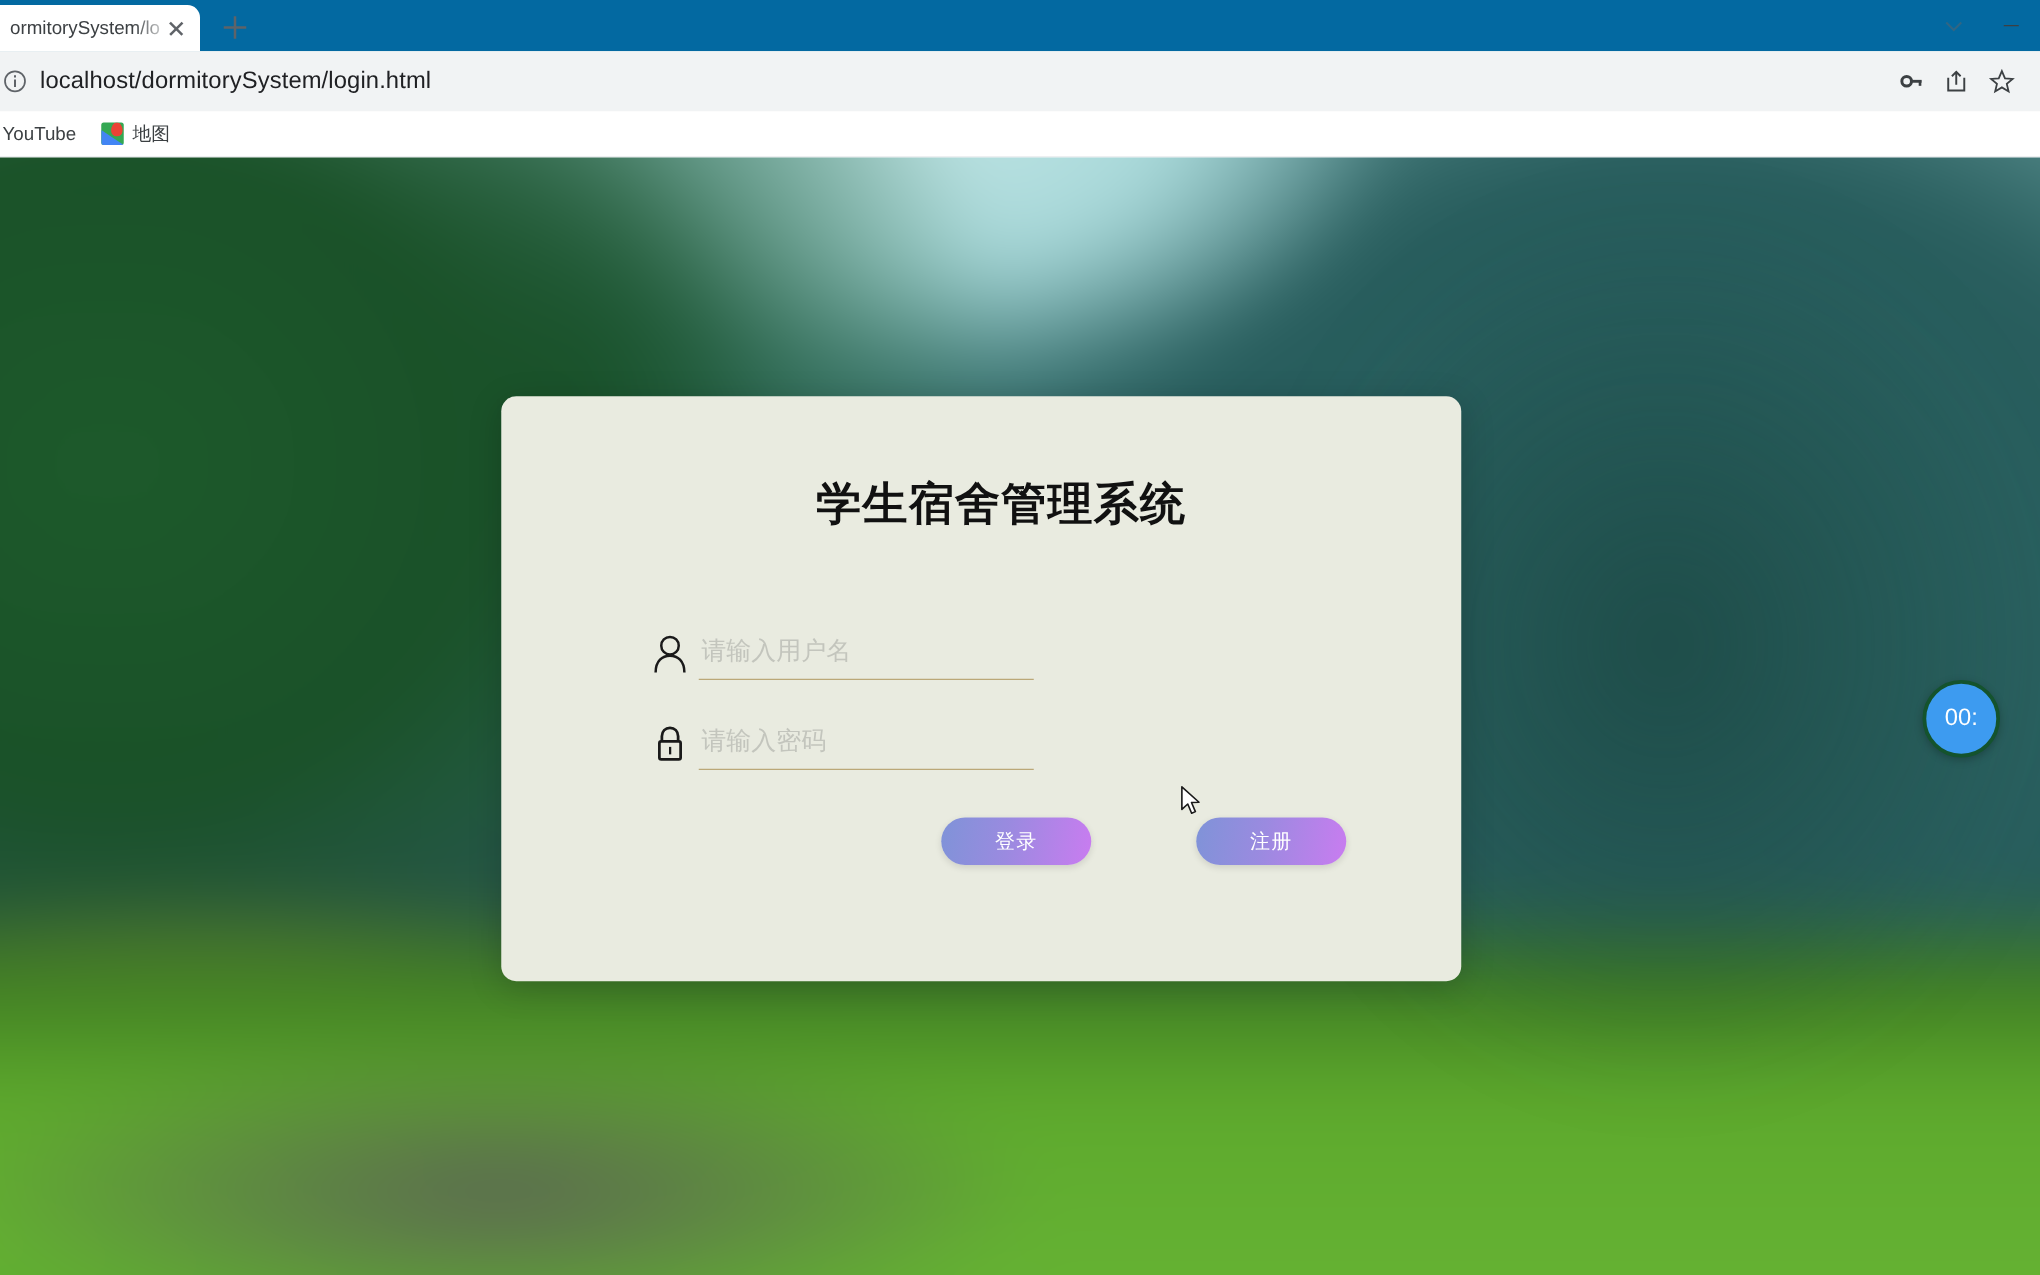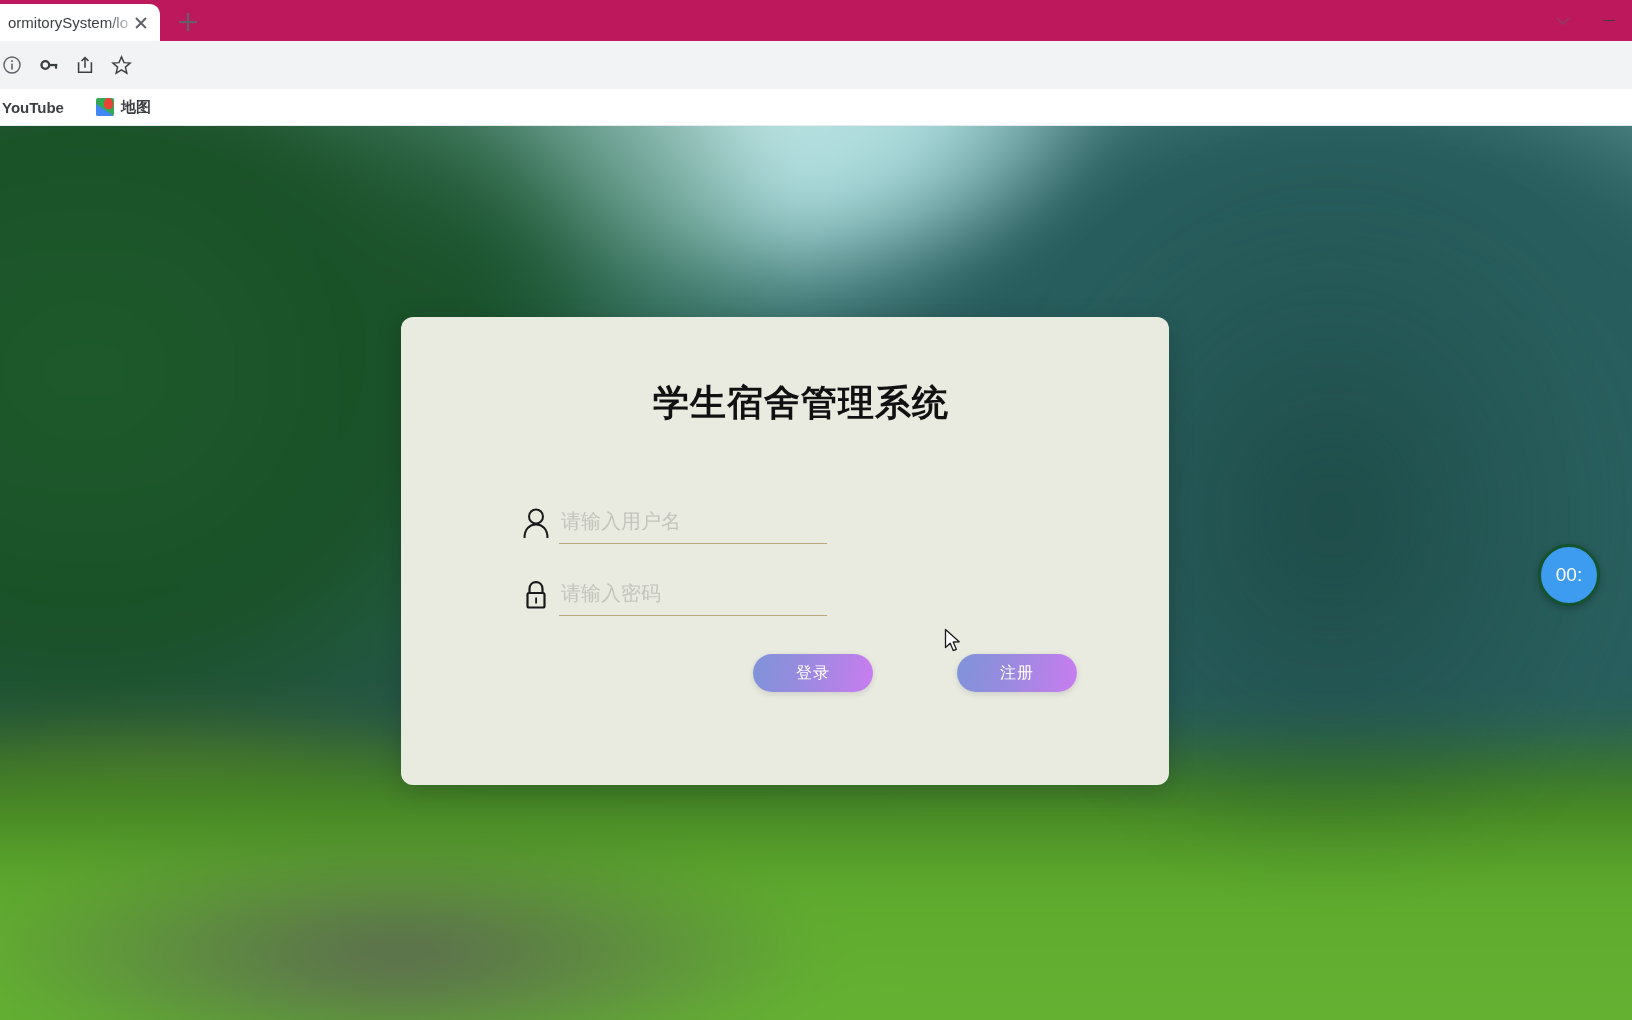--- a/index.html
+++ b/index.html
@@ -8,21 +8,21 @@
     overflow: hidden;
     font-family: "Liberation Sans", "DejaVu Sans", sans-serif;
     background: #ffffff;
   }
 
   
   .browser { width: 1632px; height: 1020px; position: relative; }
 
   .tabstrip {
     height: 41px;
-    background: #be185d;
+    background: #0369a1;
     position: relative;
     display: flex;
     align-items: flex-end;
   }
   .tab {
     position: absolute;
     left: -62px;
     bottom: 0;
     width: 222px;
     height: 37px;
@@ -117,23 +117,22 @@
     width: 34px; height: 34px;
     display: flex; align-items: center; justify-content: center;
   }
 
   .bookmarks {
     height: 37px;
     background: #ffffff;
     display: flex;
     align-items: center;
     padding-left: 0;
-    gap: 12px;
+    gap: 0;
     border-bottom: 1px solid #e8eaed;
-    font-weight: bold;
   }
   .bmk {
     display: flex; align-items: center; gap: 7px;
     padding: 4px 10px;
     font-size: 15px;
     color: #3c4043;
     border-radius: 4px;
     white-space: nowrap;
   }
   .bmk:first-child { margin-left: -8px; }
@@ -315,20 +314,21 @@
   </div>
 
   <div class="omnibar">
     <div class="info-icon">
       <svg width="20" height="20" viewBox="0 0 20 20">
         <circle cx="10" cy="10" r="8" fill="none" stroke="#5f6368" stroke-width="1.4"></circle>
         <rect x="9.2" y="8.6" width="1.6" height="6" fill="#5f6368"></rect>
         <rect x="9.2" y="5.2" width="1.6" height="1.8" fill="#5f6368"></rect>
       </svg>
     </div>
+    <div class="url-text">localhost/dormitorySystem/login.html</div>
     <div class="omni-actions">
       <div class="omni-btn">
         <svg width="22" height="22" viewBox="0 0 24 24">
           <circle cx="8" cy="12" r="4.2" fill="none" stroke="#3c4043" stroke-width="2.6"></circle>
           <rect x="11" y="10.8" width="10" height="2.5" fill="#3c4043"></rect>
           <rect x="18.5" y="11" width="2.3" height="5" fill="#3c4043"></rect>
         </svg>
       </div>
       <div class="omni-btn">
         <svg width="22" height="22" viewBox="0 0 24 24">

